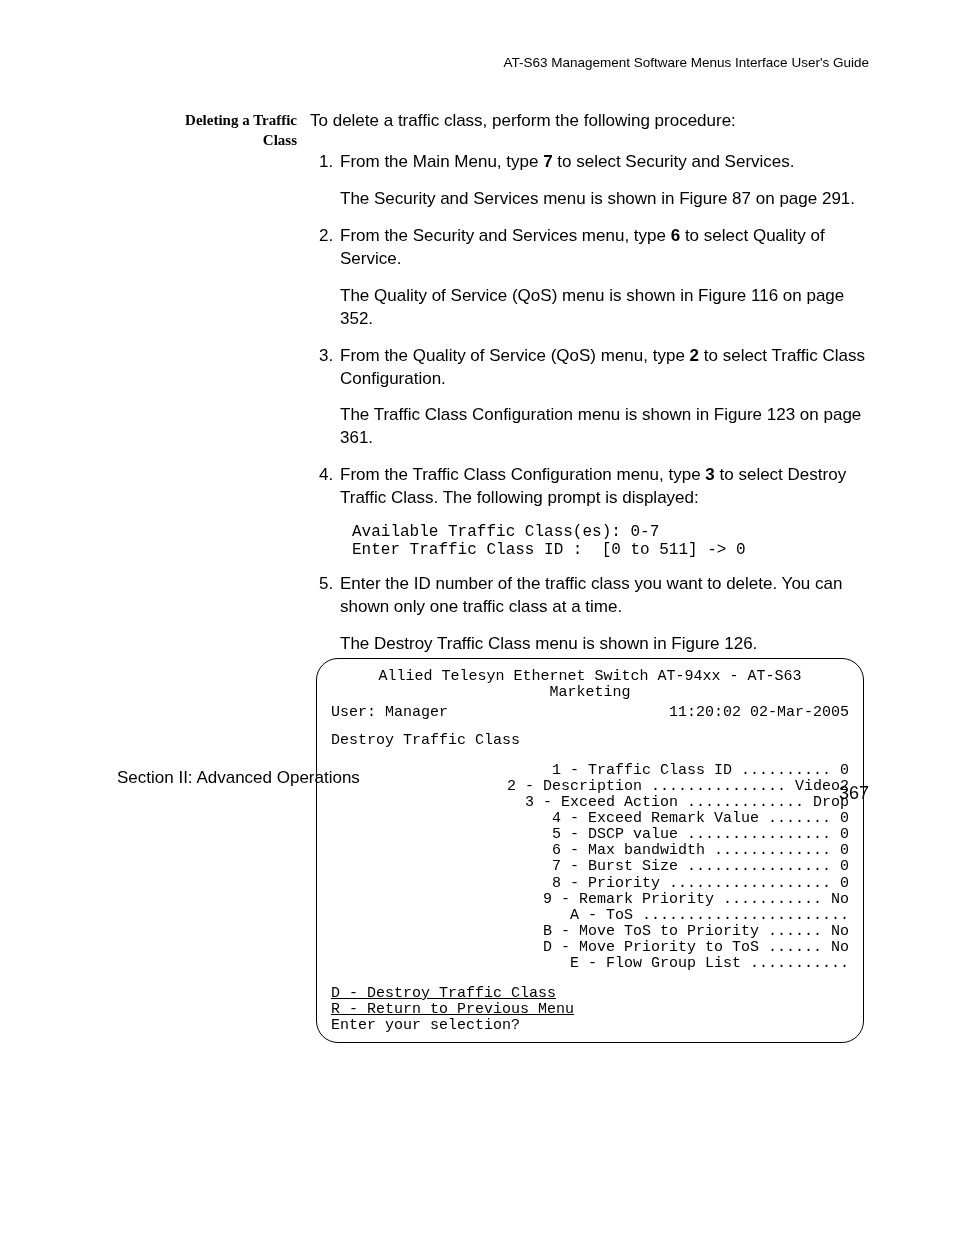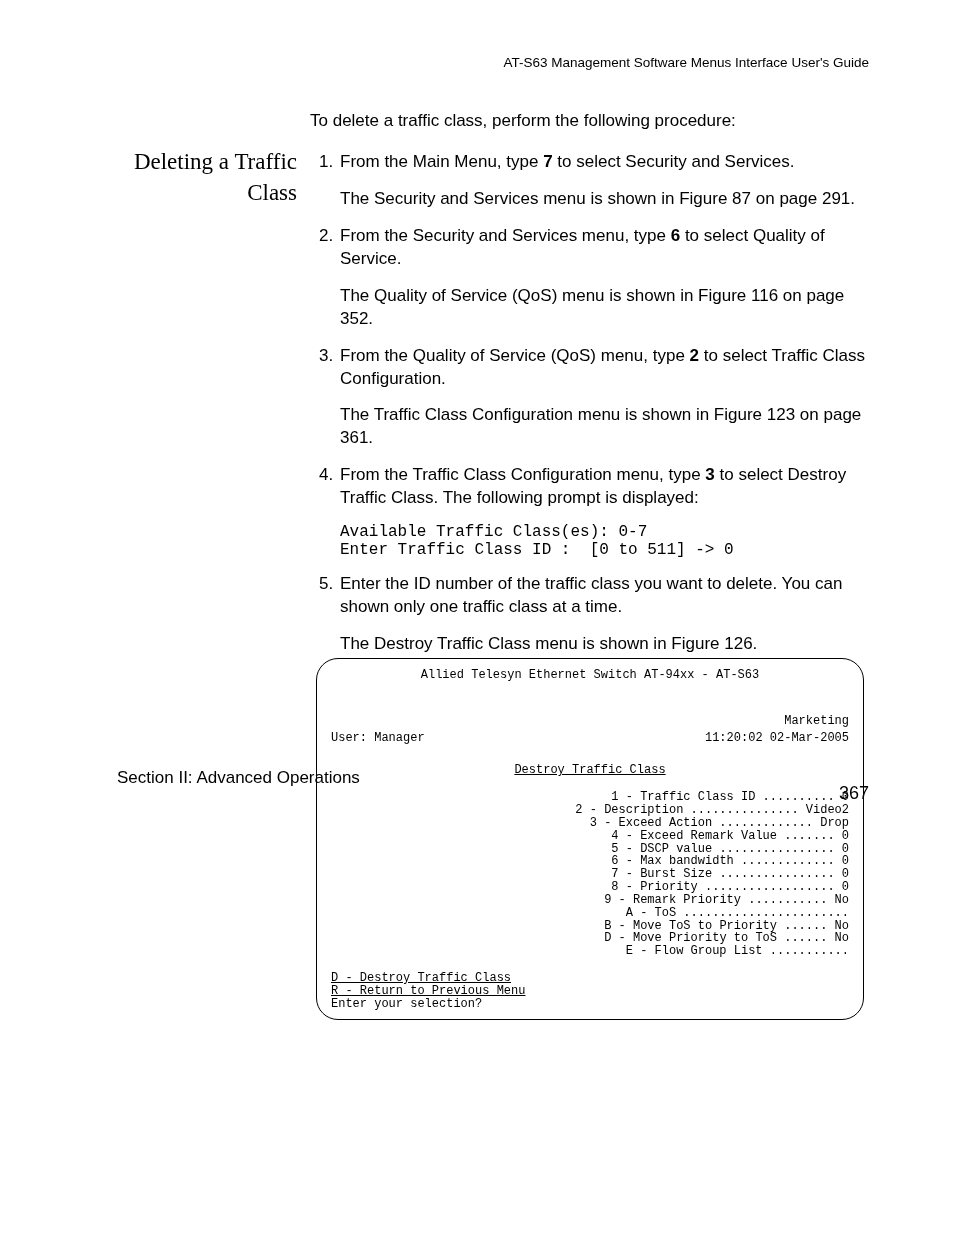--- a/index.html
+++ b/index.html
@@ -23,62 +23,61 @@
     top: 55px;
     right: 85px;
     font-size: 13.5px;
   }
   .section-title {
     position: absolute;
     left: 117px;
     top: 110px;
     width: 180px;
     font-family: "Times New Roman", Times, serif;
-    font-weight: normal;
-    font-size: 23px;
+    font-weight: bold;
+    font-size: 15px;
     text-align: right;
     line-height: 1.35;
-    margin-top: 36px;
   }
   .body-col {
     position: absolute;
     left: 310px;
     top: 110px;
     width: 560px;
     font-size: 17px;
     line-height: 1.35;
   }
   .intro { margin: 0 0 18px 0; }
   .steps { list-style: decimal; margin: 0; padding-left: 28px; }
   .steps > li { margin-bottom: 14px; padding-left: 2px; }
   .steps p { margin: 14px 0 0 0; }
   .steps .prompt {
     font-family: "Courier New", Courier, monospace;
     font-size: 16px;
     white-space: pre;
-    margin: 14px 0 0 0;
+    margin: 14px 0 0 12px;
     line-height: 1.1;
   }
   .menu-box {
     position: absolute;
     left: 316px;
     top: 658px;
     width: 548px;
     border: 1.5px solid #000;
     border-radius: 22px;
     padding: 10px 14px 8px 14px;
     box-sizing: border-box;
     font-family: "Courier New", Courier, monospace;
-    font-size: 12px;
+    font-size: 15px;
     line-height: 1.07;
   }
   .menu-head-line1 { text-align: center; }
-  .menu-head-line2 { text-align: right; margin-top: 33px; }
+  .menu-head-line2 { text-align: center; }
   .menu-user-row { display: flex; justify-content: space-between; margin-top: 4px; }
-  .menu-title { text-align: center; margin-top: 20px; text-decoration: underline; }
+  .menu-title { text-align: left; margin-top: 12px; }
   .menu-items { margin-top: 14px; white-space: pre; text-align: right; }
   .menu-actions { margin-top: 14px; white-space: pre; text-decoration: underline; }
   .menu-prompt { }
   .figure-caption {
     position: absolute;
     left: 310px;
     top: 1072px;
     width: 560px;
     text-align: center;
     font-size: 17px;

